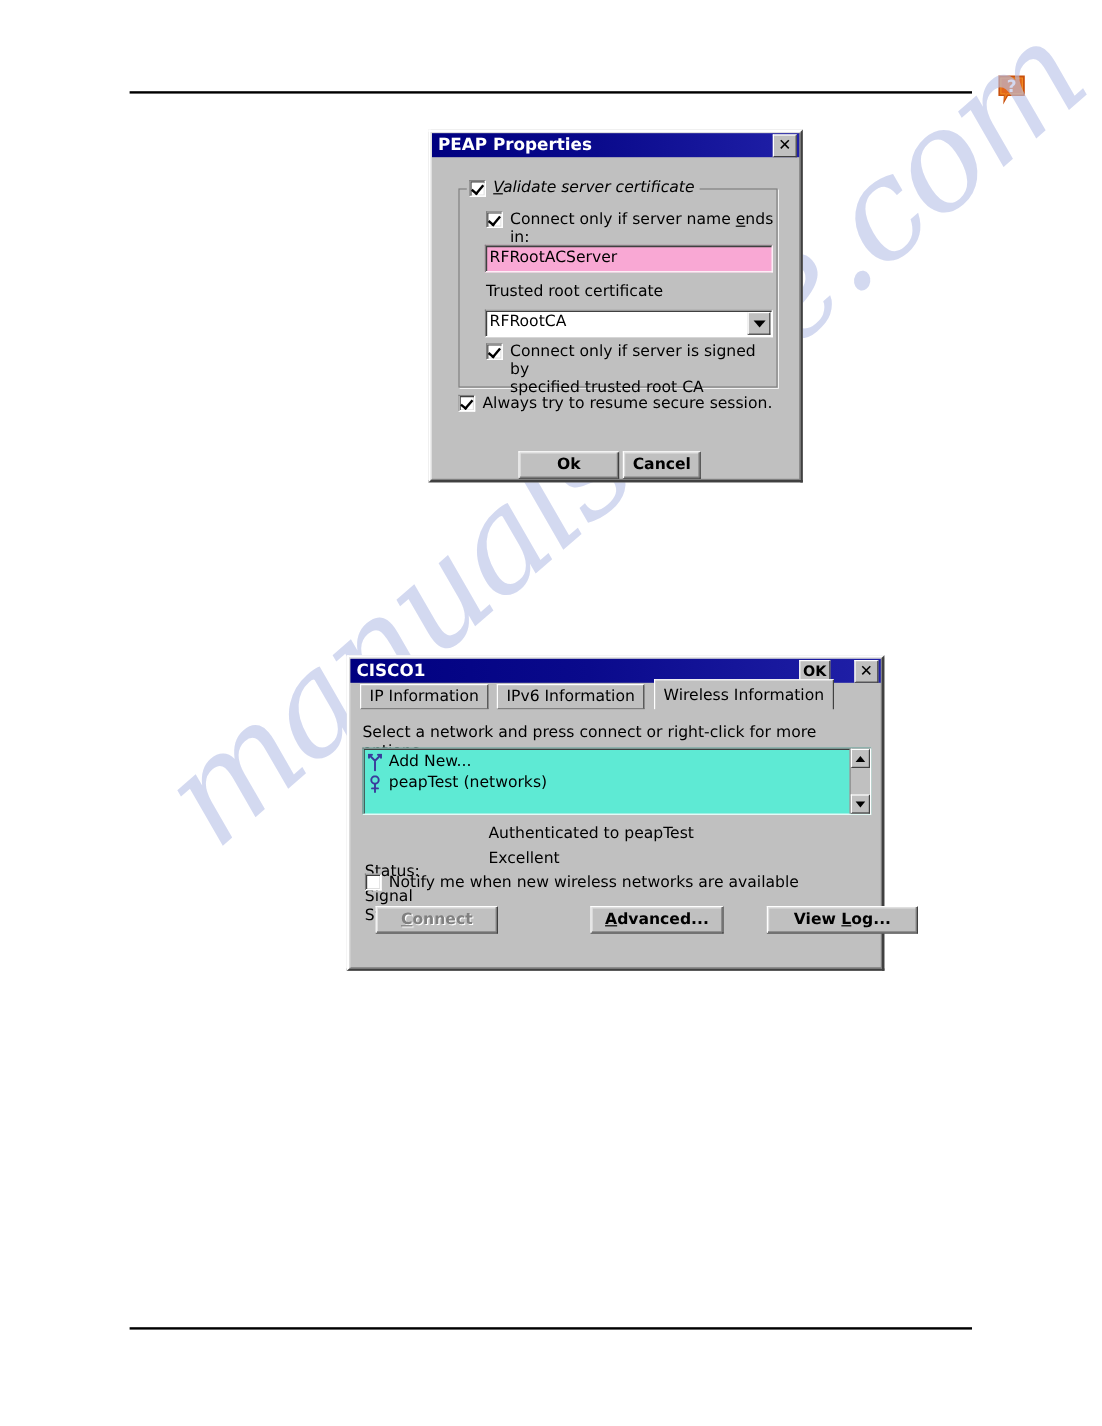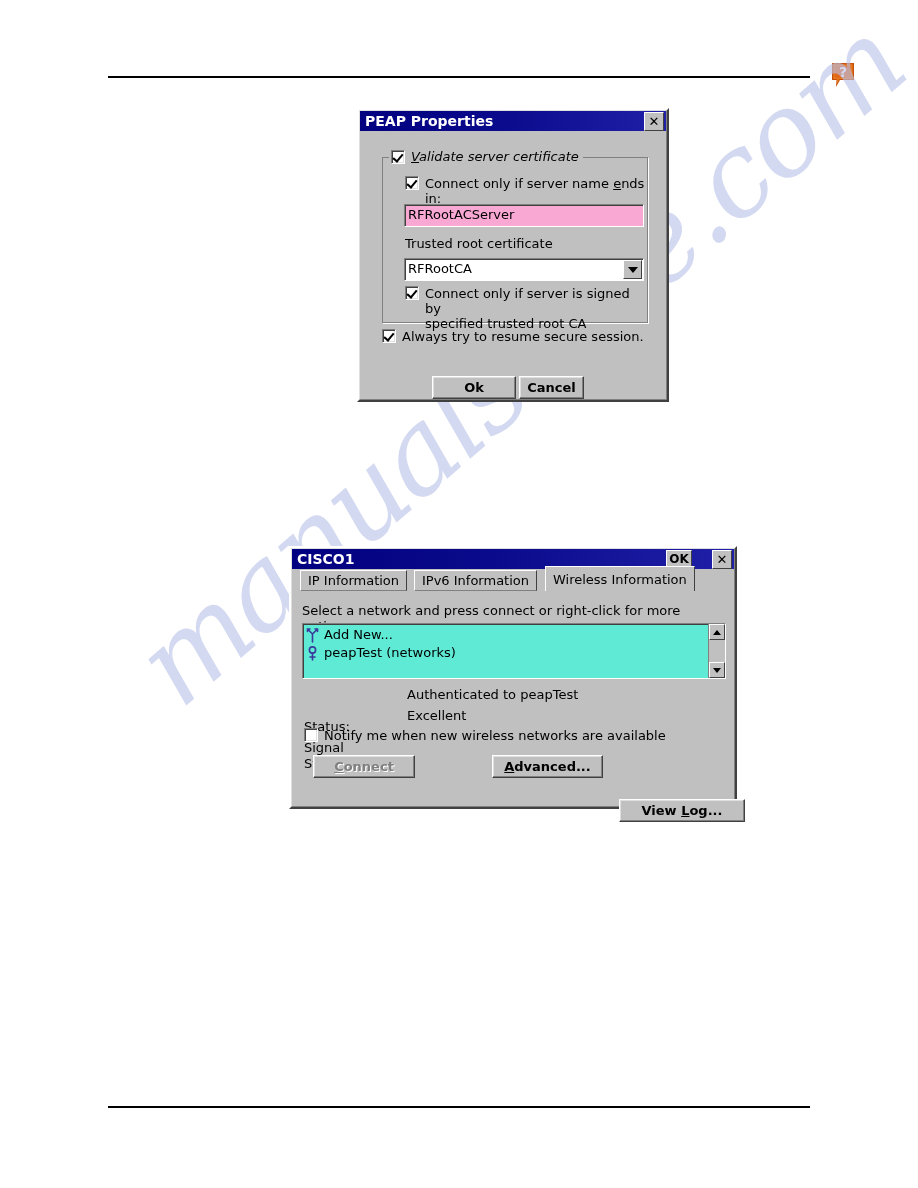--- a/index.html
+++ b/index.html
@@ -460,17 +460,17 @@
       <div class="chk"></div>
       <span class="lbl">Notify me when new wireless networks are available</span>
     </div>
 
     <div class="btn disabled" style="left:21px; top:206px; width:102px; height:23px;">
       <span><u class="acc">C</u><span>onnect</span></span>
     </div>
     <div class="btn" style="left:200px; top:206px; width:111px; height:23px;">
       <span><u class="acc">A</u><span>dvanced...</span></span>
     </div>
-    <div class="btn" style="left:327px; top:206px; width:126px; height:23px;margin-top:44px;">
+    <div class="btn" style="left:347px; top:206px; width:126px; height:23px;">
       <span><span>View </span><u class="acc">L</u><span>og...</span></span>
     </div>
   </div>
 </div>
 
 </body></html>

